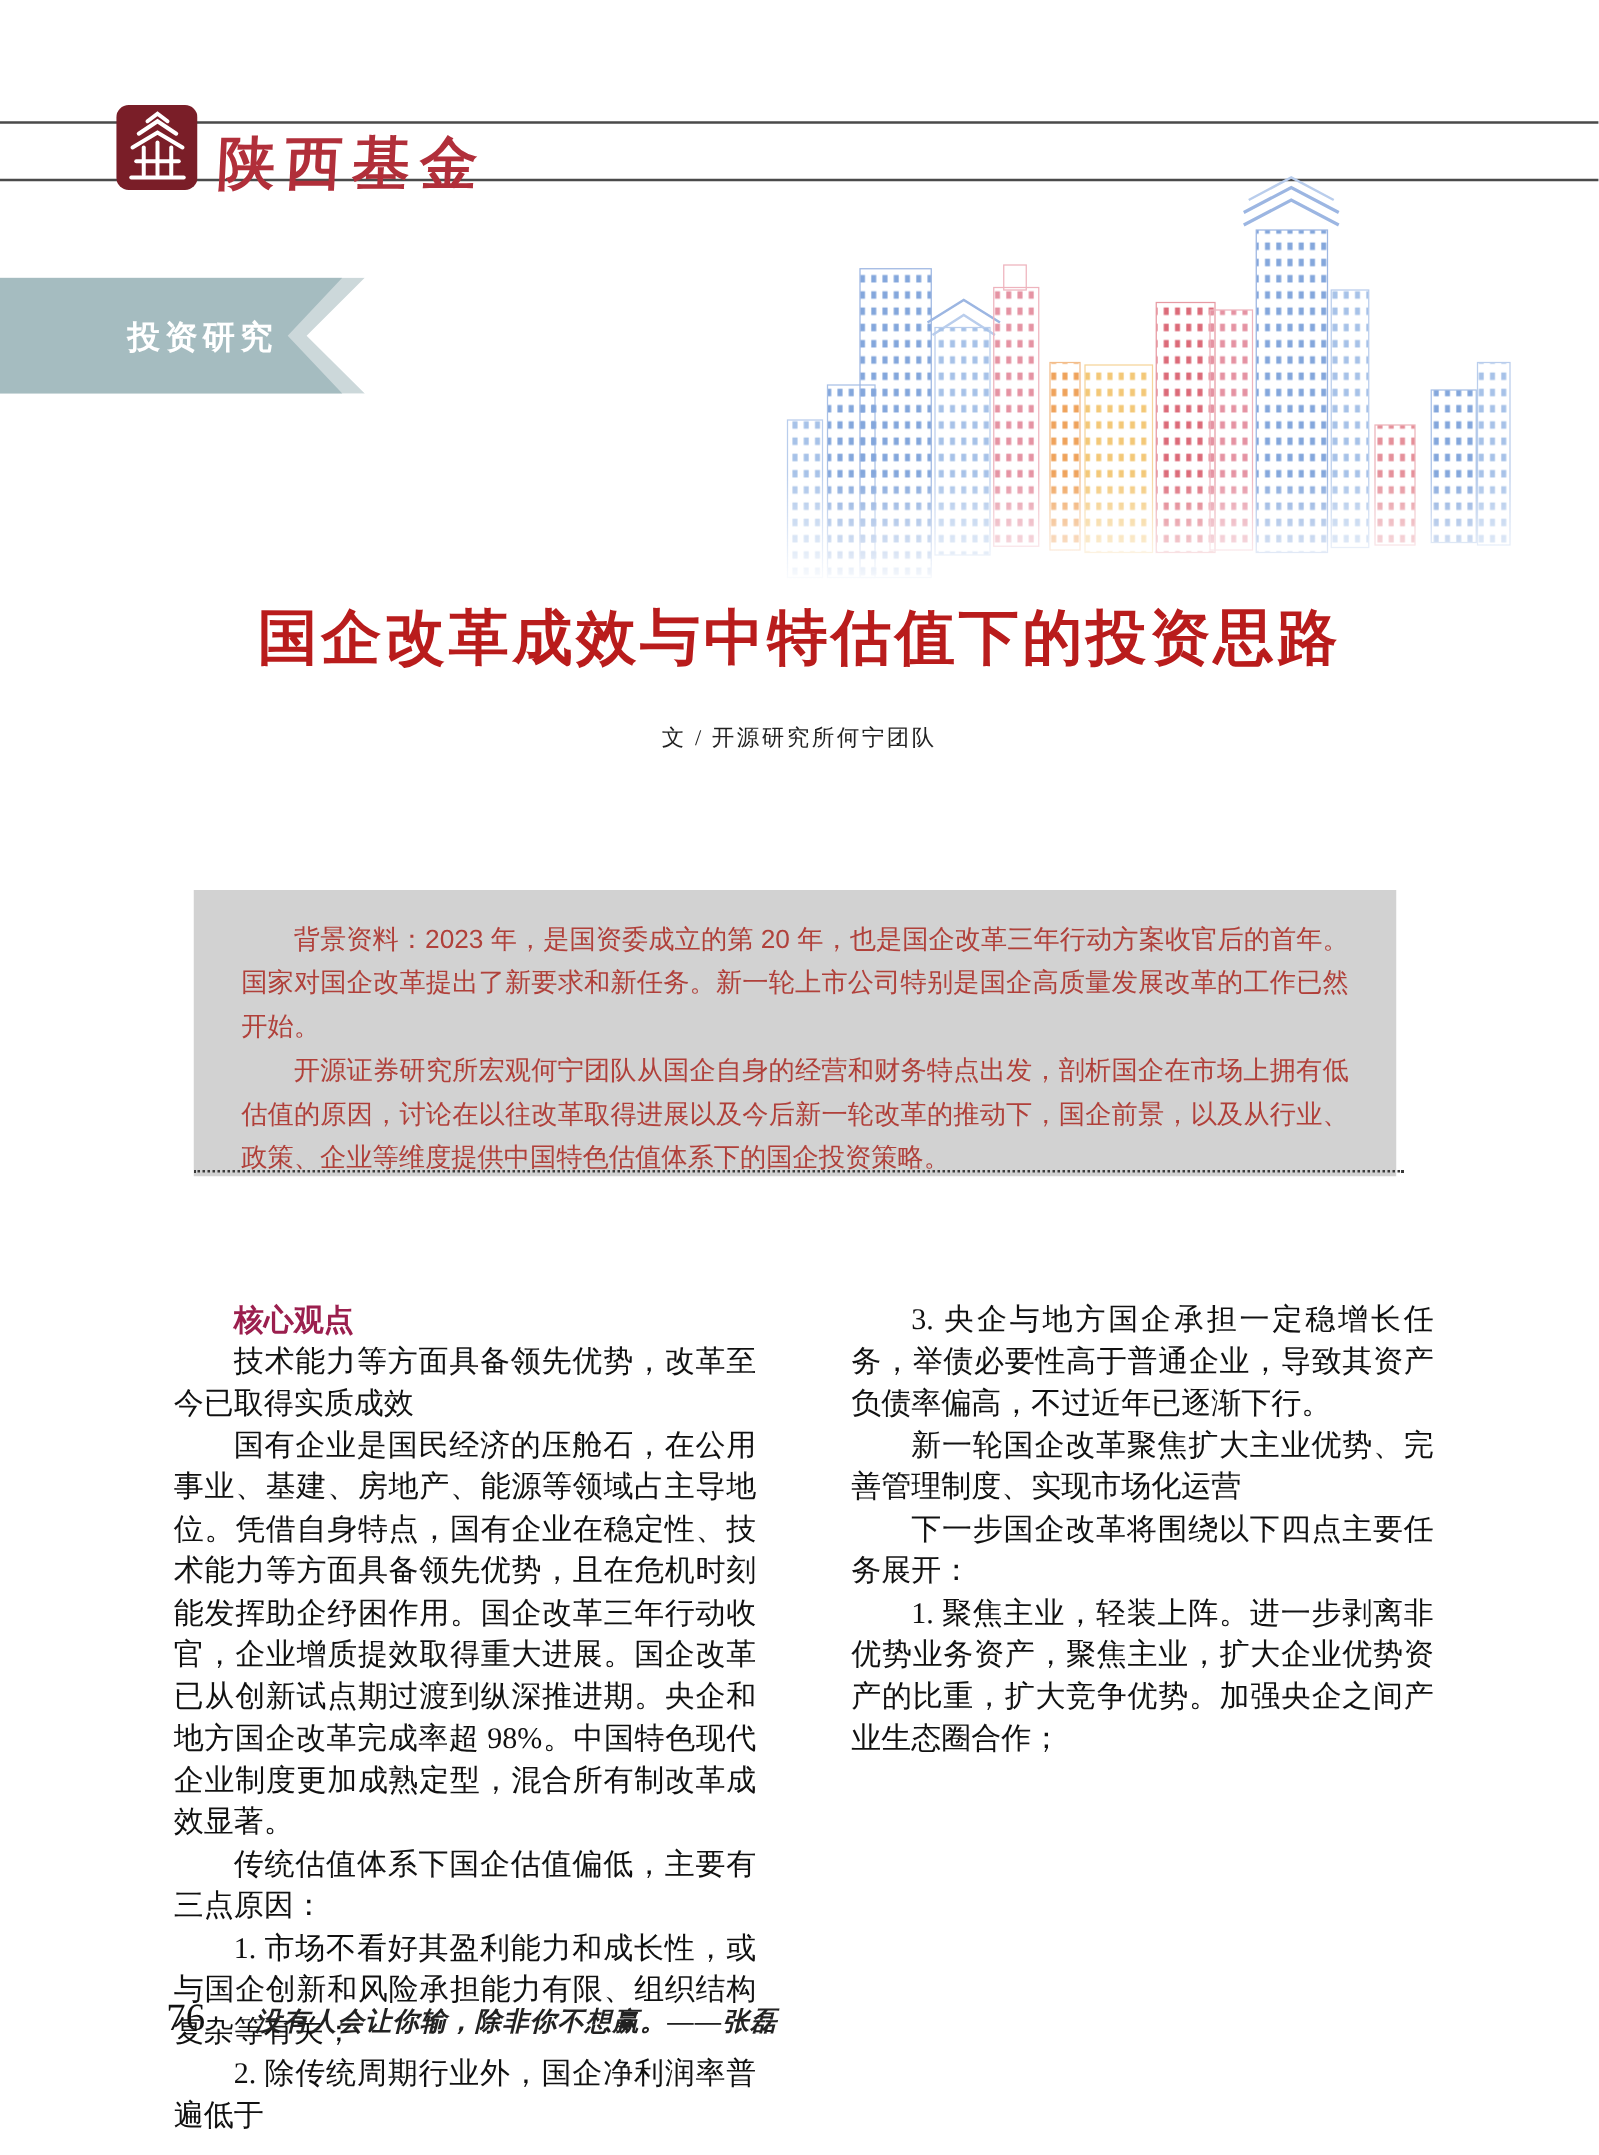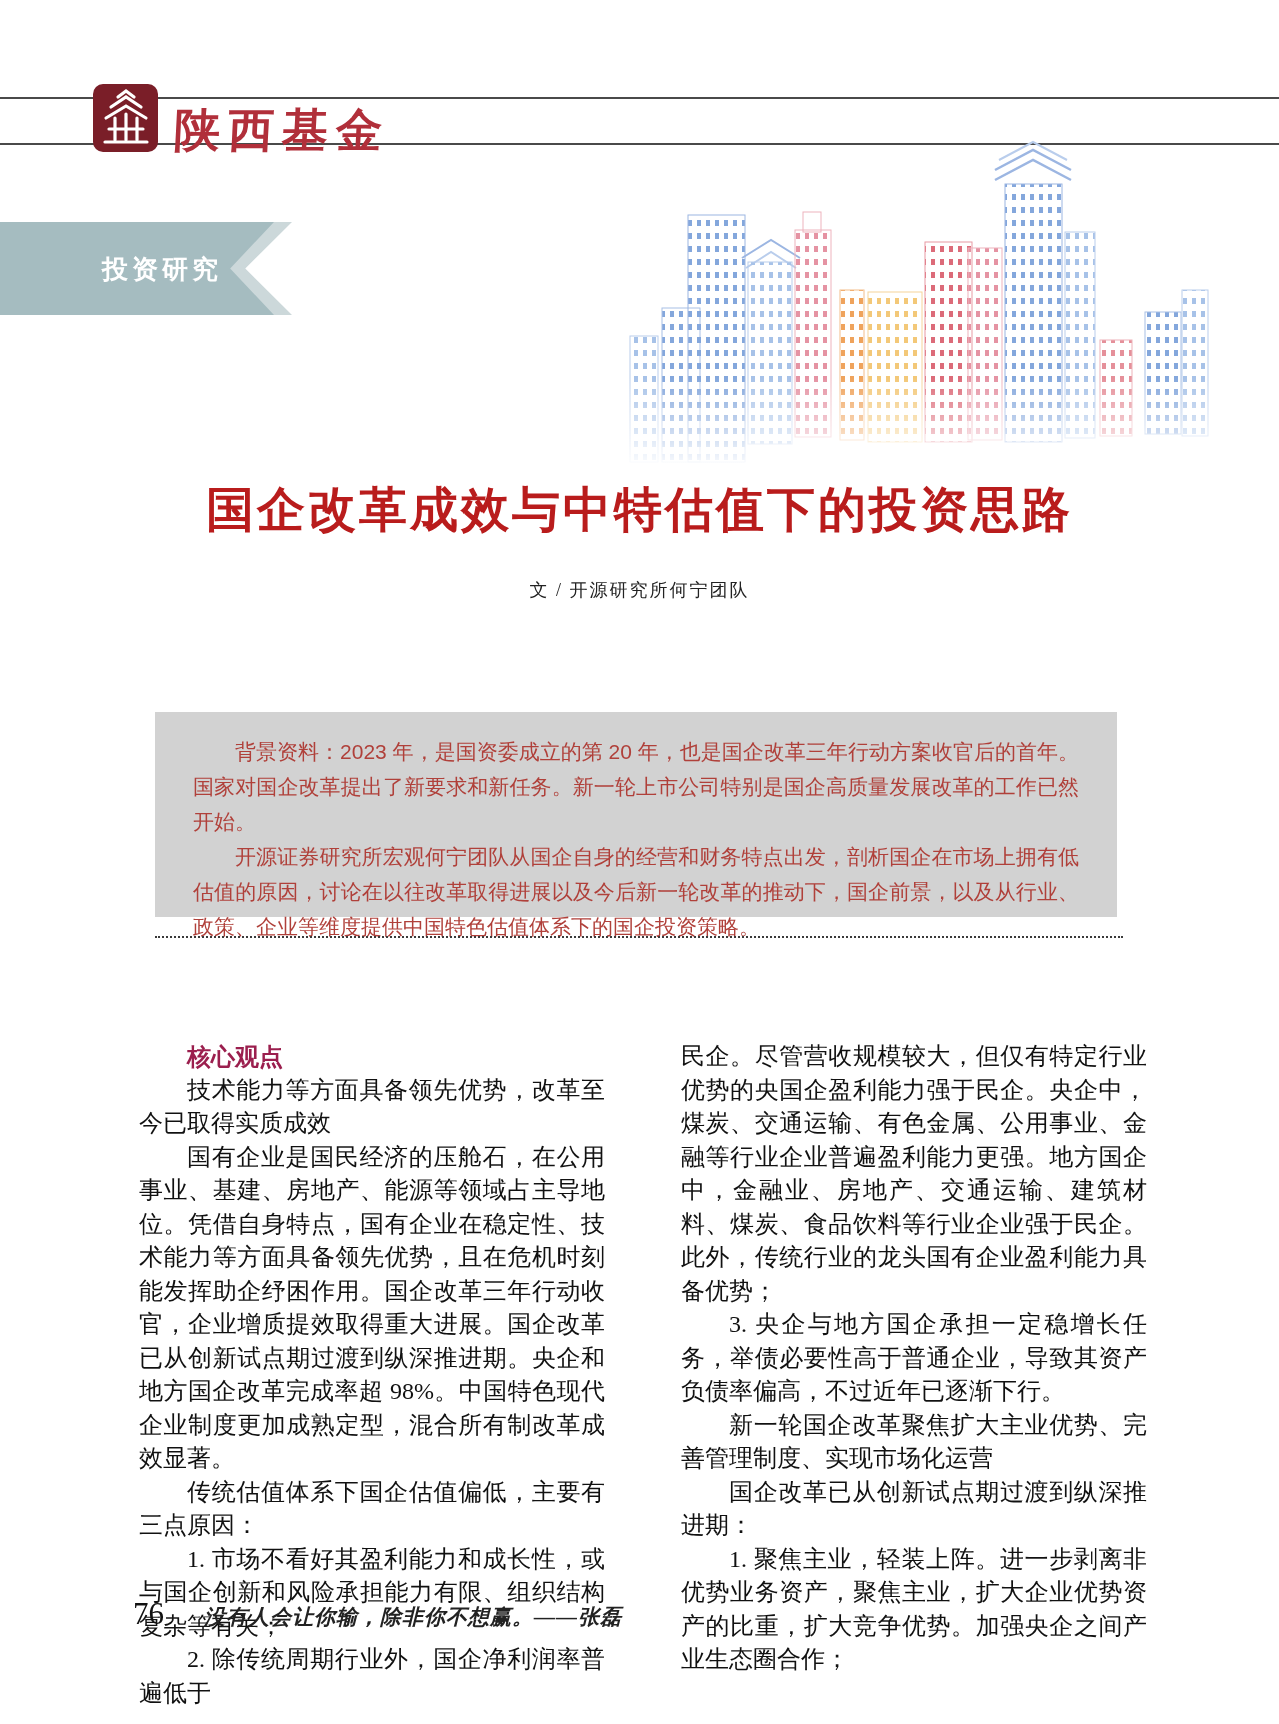--- a/index.html
+++ b/index.html
@@ -38,21 +38,21 @@
   .title{
     position:absolute;left:0;top:478px;width:1279px;text-align:center;
     font-size:48px;font-weight:bold;color:#b91c1c;letter-spacing:3px;
   }
   .byline{
     position:absolute;left:0;top:578px;width:1279px;text-align:center;
     font-size:18px;color:#222;letter-spacing:2px;
   }
   
   .bgbox{
-    position:absolute;left:155px;top:712px;width:962px;height:205px;box-sizing:border-box;
+    position:absolute;left:155px;top:712px;width:962px;height:229px;box-sizing:border-box;
     background:#d2d2d2;padding:22px 38px 0 38px;
     font-family:"Liberation Sans","DejaVu Sans",sans-serif;
     color:#b0403a;font-size:21px;line-height:35px;text-align:justify;
   }
   .bgbox p{margin:0;text-indent:2em;}
   .dotted{
     position:absolute;left:155px;top:936px;width:968px;height:0;
     border-top:2px dotted #3a3a3a;
   }
   
@@ -171,24 +171,23 @@
   <div class="columns">
     <div class="col">
       <p class="col-heading">核心观点</p>
       <p>技术能力等方面具备领先优势，改革至今已取得实质成效</p>
       <p>国有企业是国民经济的压舱石，在公用事业、基建、房地产、能源等领域占主导地位。凭借自身特点，国有企业在稳定性、技术能力等方面具备领先优势，且在危机时刻能发挥助企纾困作用。国企改革三年行动收官，企业增质提效取得重大进展。国企改革已从创新试点期过渡到纵深推进期。央企和地方国企改革完成率超 98%。中国特色现代企业制度更加成熟定型，混合所有制改革成效显著。</p>
       <p>传统估值体系下国企估值偏低，主要有三点原因：</p>
       <p>1. 市场不看好其盈利能力和成长性，或与国企创新和风险承担能力有限、组织结构复杂等有关；</p>
       <p>2. 除传统周期行业外，国企净利润率普遍低于</p>
     </div>
     <div class="col">
-      <p class="cont">民企。尽管营收规模较大，但仅有特定行业优势的央国企盈利能力强于民企。央企中，煤炭、交通运输、有色金属、公用事业、金融等行业企业普遍盈利能力更强。地方国企中，金融业、房地产、交通运输、建筑材料、煤炭、食品饮料等行业企业强于民企。此外，传统行业的龙头国有企业盈利能力具备优势；</p>
       <p>3. 央企与地方国企承担一定稳增长任务，举债必要性高于普通企业，导致其资产负债率偏高，不过近年已逐渐下行。</p>
       <p>新一轮国企改革聚焦扩大主业优势、完善管理制度、实现市场化运营</p>
-      <p>国企改革已从创新试点期过渡到纵深推进期：</p>
+      <p>下一步国企改革将围绕以下四点主要任务展开：</p>
       <p>1. 聚焦主业，轻装上阵。进一步剥离非优势业务资产，聚焦主业，扩大企业优势资产的比重，扩大竞争优势。加强央企之间产业生态圈合作；</p>
     </div>
   </div>
 
   <div class="footer">
     <span class="pageno">76</span>
     <span class="quote">没有人会让你输，除非你不想赢。——张磊</span>
   </div>
 
 </div>

